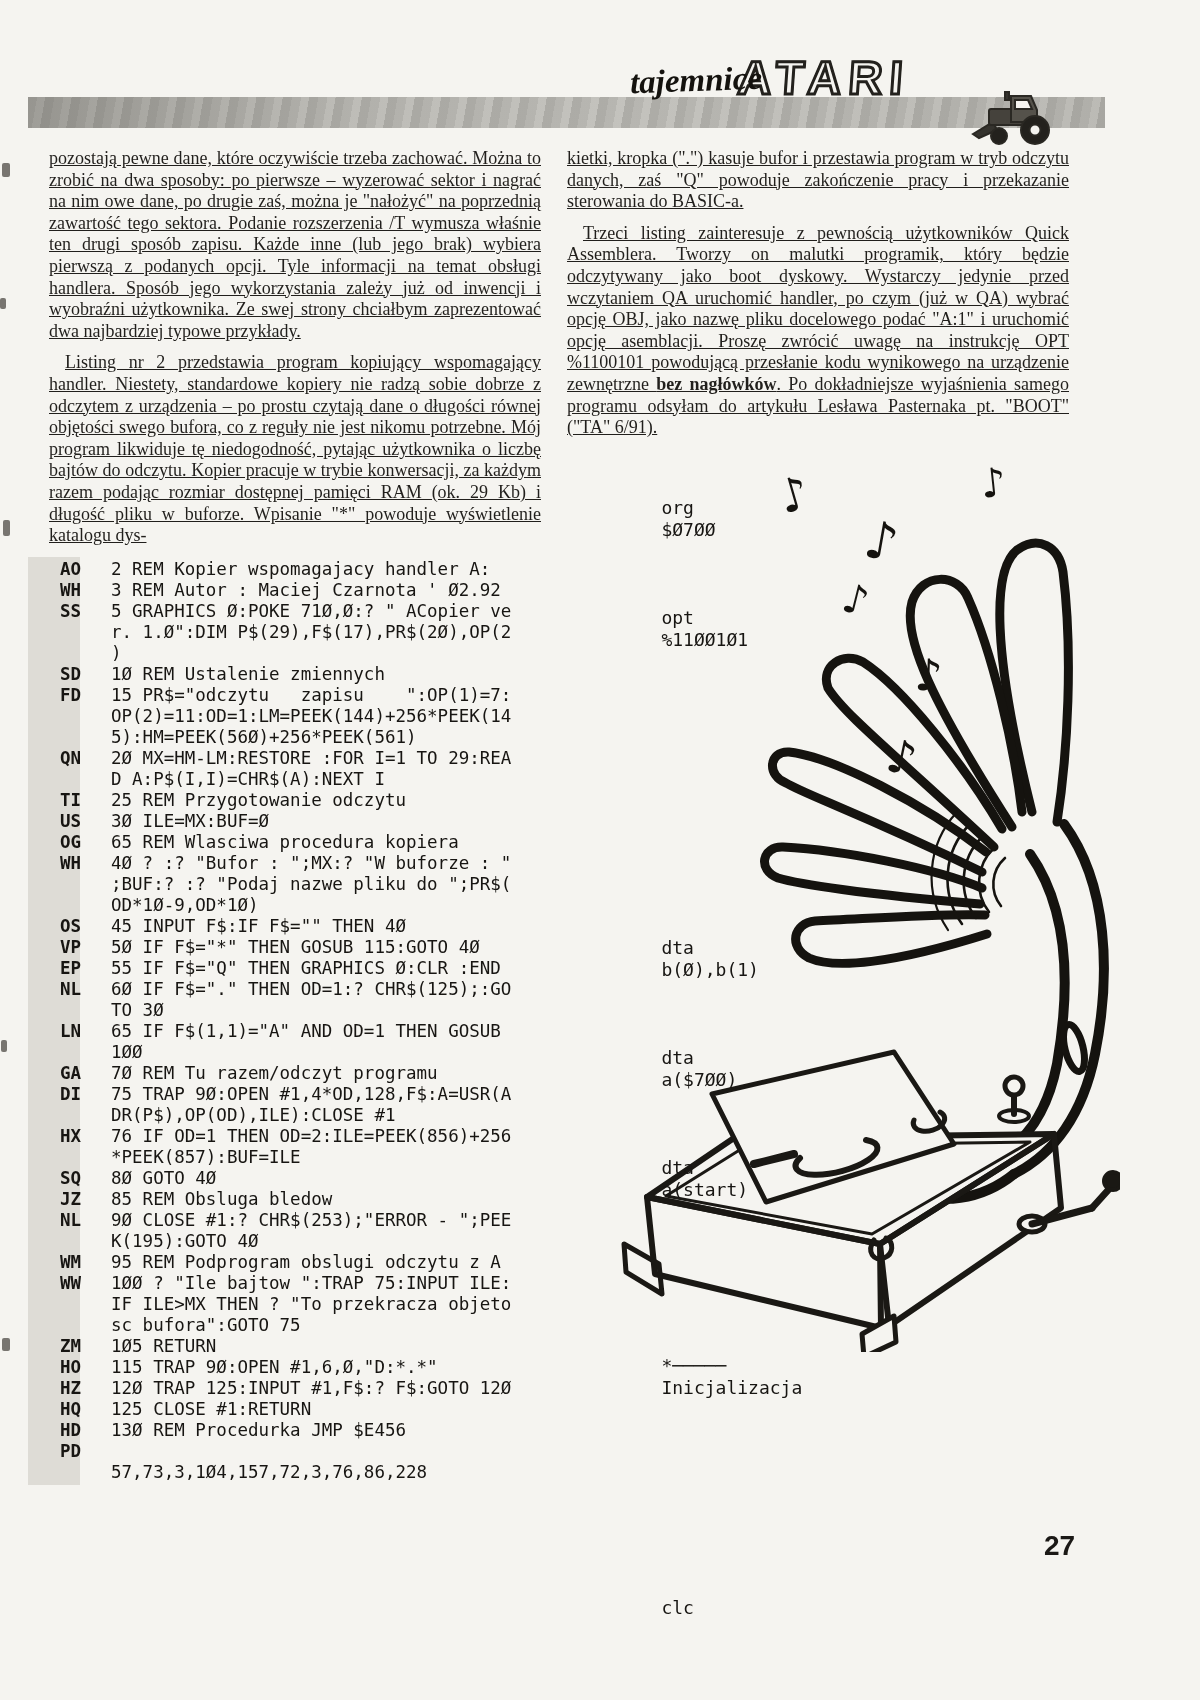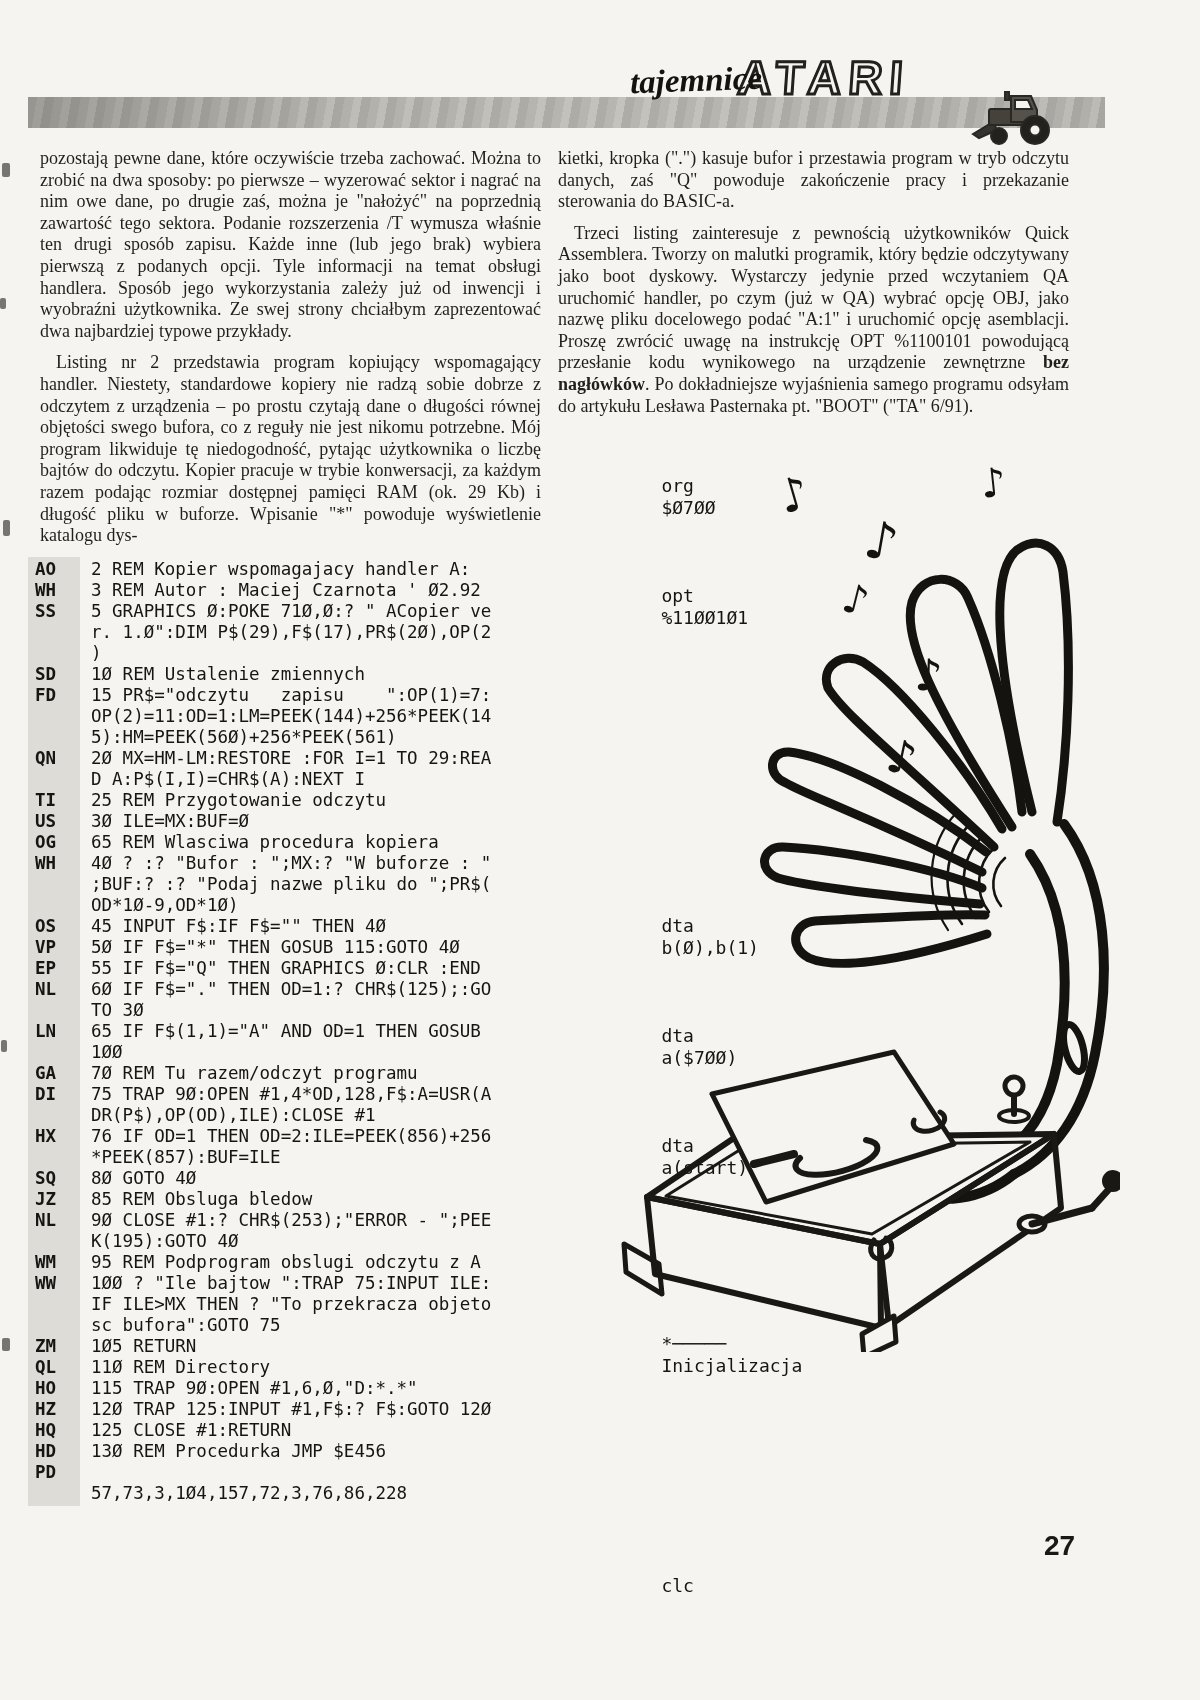--- a/index.html
+++ b/index.html
@@ -29,33 +29,33 @@
       repeating-linear-gradient(100deg,#bcbbb6 0 9px,#c9c8c3 9px 17px,#b2b1ac 17px 26px),
       repeating-linear-gradient(12deg,#c2c1bc 0 23px,#b7b6b1 23px 41px);
   }
   .tractor{position:absolute;left:963px;top:82px;width:92px;height:66px;z-index:3;}
   
   .speck{position:absolute;background:#4e4b45;opacity:.75;border-radius:2px;}
   
   .col{position:absolute;top:148px;text-align:justify;font-size:18px;line-height:21.6px;}
   .col-left{left:35px;width:506px;}
   .col-right{left:553px;width:516px;}
-  .para{margin:0 0 10px 5px;}
+  .para{margin:0 0 10px 14px;text-decoration:underline;}
   .indent{text-indent:16px;}
   .bold{font-weight:bold;}
   
   .listing{
     position:relative;margin-top:12px;
     font-family:"DejaVu Sans Mono",monospace;font-size:17.5px;line-height:21px;
-    color:#171512;text-align:left;
+    color:#171512;text-align:right;
   }
   .listing::before{content:"";position:absolute;left:-7px;top:-2px;bottom:-2px;width:52px;background:#dedcd6;}
   .bas-row{position:relative;display:flex;min-height:21px;}
   .bas-cs{width:46px;flex:0 0 46px;font-weight:bold;white-space:pre;}
-  .bas-code{white-space:pre;padding-left:10px;}
+  .bas-code{white-space:pre;padding-left:30px;}
   
   .asm{
     position:relative;margin-top:14px;
     font-family:"DejaVu Sans Mono",monospace;font-size:18px;line-height:22px;
     color:#171512;text-align:left;z-index:2;
   }
   .asm-line{min-height:22px;white-space:pre;}
   .asm-l{display:inline-block;min-width:120px;white-space:pre;}
   .asm-o{display:inline-block;min-width:84px;white-space:pre;}
   .asm-a{white-space:pre;}
@@ -286,24 +286,20 @@
         <div class="bas-row">
           <span class="bas-cs"></span>
           <span class="bas-code">sc bufora":GOTO 75</span>
         </div>
 
         <div class="bas-row">
           <span class="bas-cs">ZM</span>
           <span class="bas-code">1Ø5 RETURN</span>
         </div>
 
-        <div class="bas-row">
-          <span class="bas-cs">QL</span>
-          <span class="bas-code">11Ø REM Directory</span>
-        </div>
 
         <div class="bas-row">
           <span class="bas-cs">HO</span>
           <span class="bas-code">115 TRAP 9Ø:OPEN #1,6,Ø,"D:*.*"</span>
         </div>
 
         <div class="bas-row">
           <span class="bas-cs">HZ</span>
           <span class="bas-code">12Ø TRAP 125:INPUT #1,F$:? F$:GOTO 12Ø</span>
         </div>

